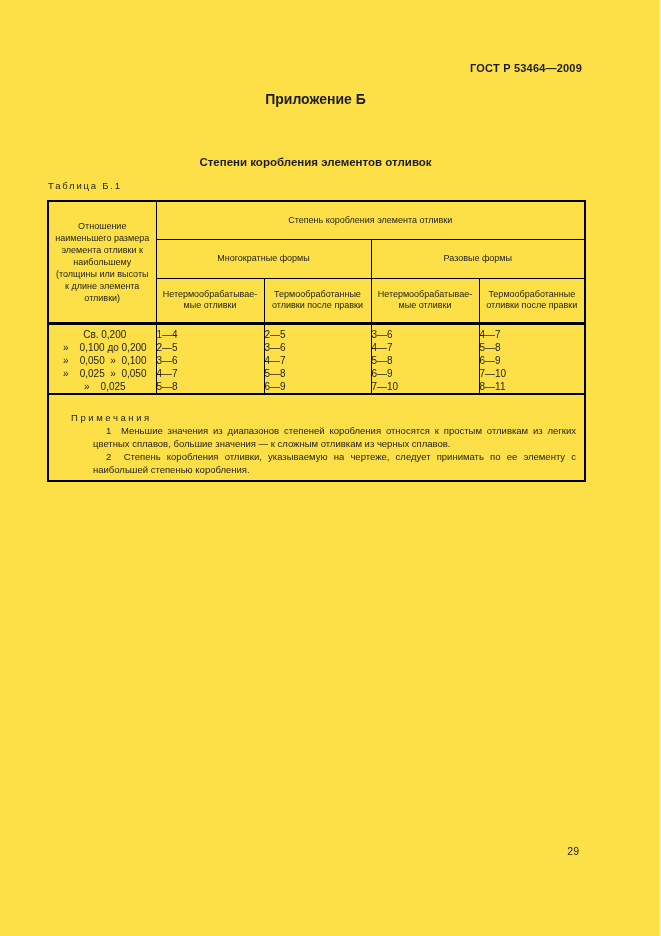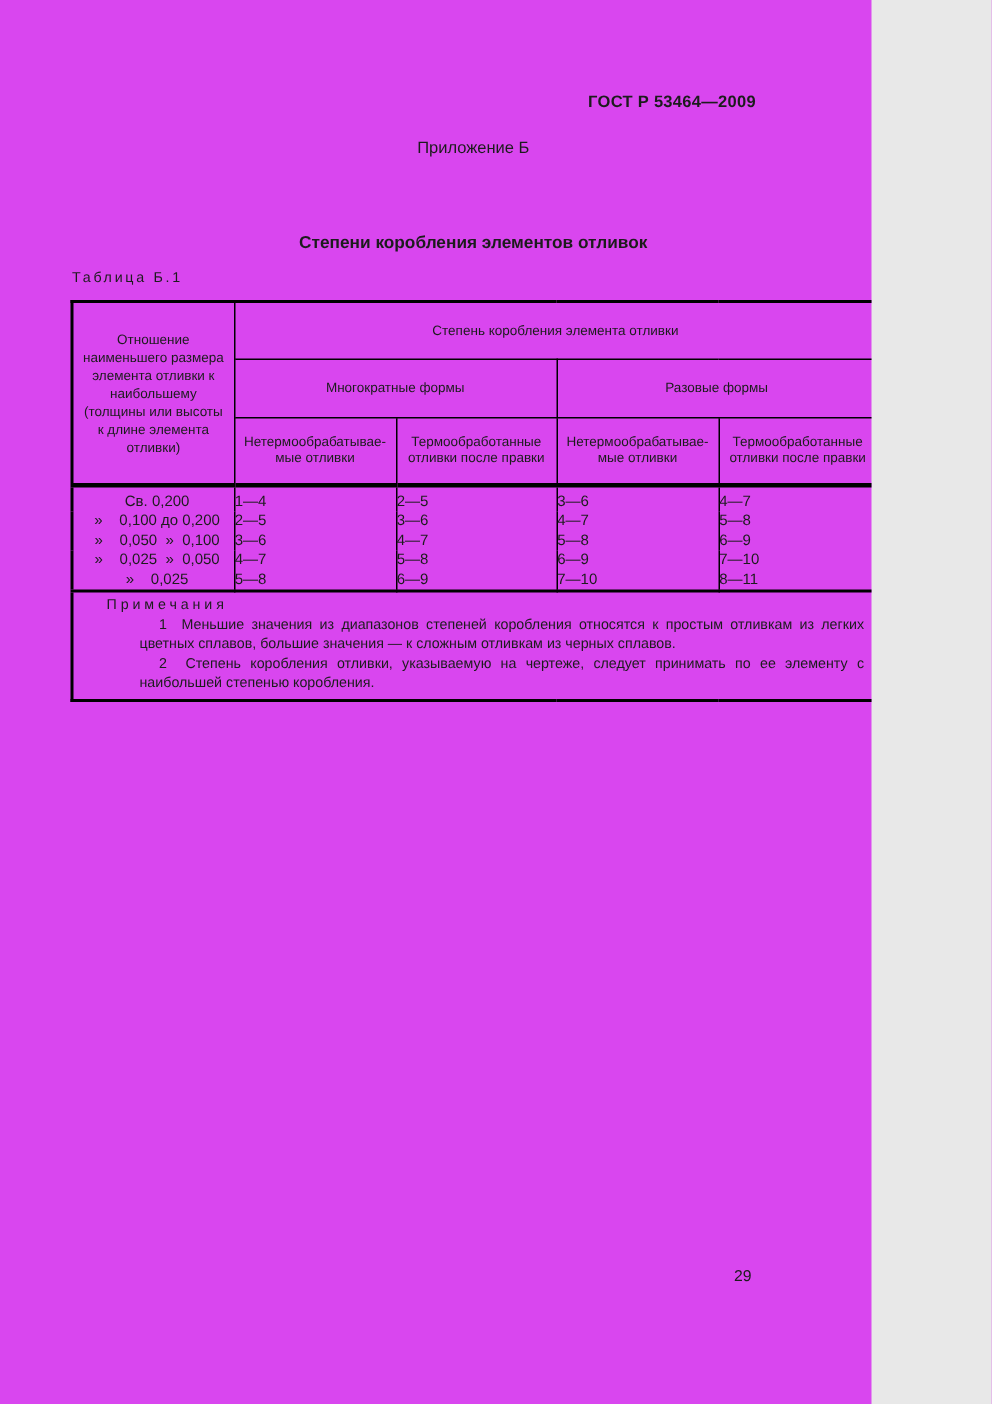--- a/index.html
+++ b/index.html
@@ -1,41 +1,41 @@
 <!DOCTYPE html>
 <html><head>
 <meta charset="utf-8">
 <style>
   * { margin: 0; padding: 0; box-sizing: border-box; }
   html, body { background: #e8e8e8; }
   .page {
     position: relative;
-    width: 581px;
+    width: 659px;
     height: 936px;
-    background: #d946ef;
+    background: #fde047;
     font-family: "Liberation Sans", sans-serif;
     color: #1c1c1c;
     overflow: hidden;
   }
   .doc-number {
     position: absolute;
     top: 62px;
     right: 77px;
     font-size: 11px;
     font-weight: bold;
     letter-spacing: 0.2px;
   }
   .appendix-block {
     position: absolute;
     top: 90px;
     left: 47px;
     width: 537px;
     text-align: center;
-    font-size: 11px;
-    font-weight: normal;
+    font-size: 14px;
+    font-weight: bold;
     line-height: 18px;
   }
   .section-title {
     position: absolute;
     top: 156px;
     left: 47px;
     width: 537px;
     text-align: center;
     font-size: 11.5px;
     font-weight: bold;
@@ -92,21 +92,21 @@
     white-space: pre;
   }
   .b1 td.value-cell { text-align: left; }
   .b1 td.notes-cell {
     border-top: 2px solid #000;
     height: 69px;
     vertical-align: top;
     text-align: justify;
     font-size: 9.5px;
     line-height: 13px;
-    padding: 2px 8px 4px 8px;
+    padding: 16px 8px 4px 8px;
   }
   .notes-heading {
     letter-spacing: 2.6px;
     padding-left: 14px;
     text-align: left;
   }
   .note-item { text-indent: 13px; margin-left: 36px; }
   .page-number {
     position: absolute;
     top: 845px;

